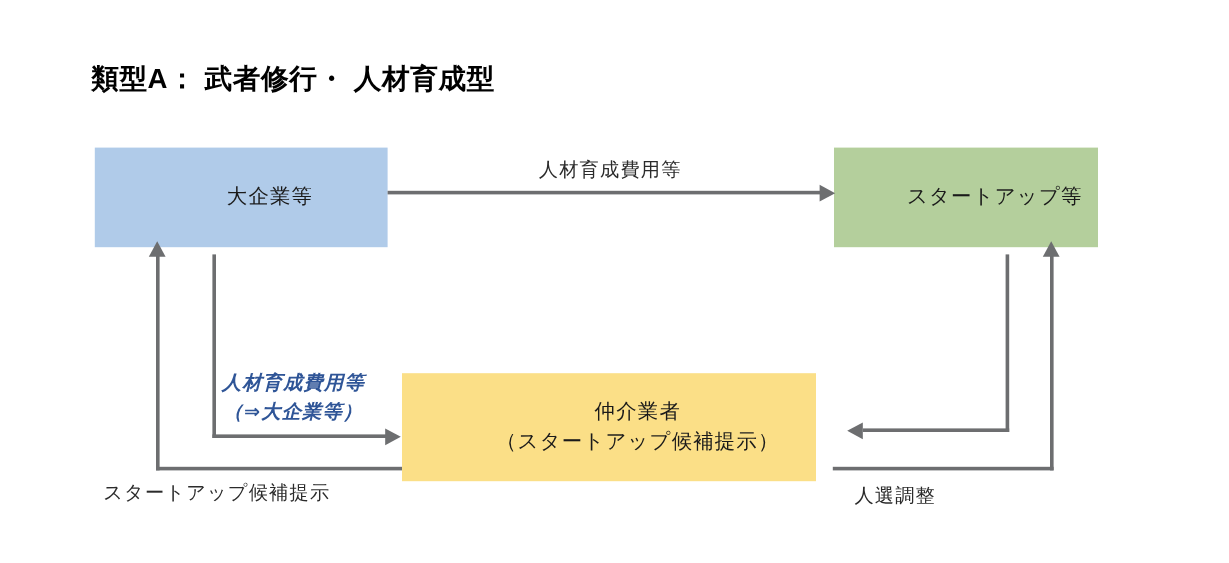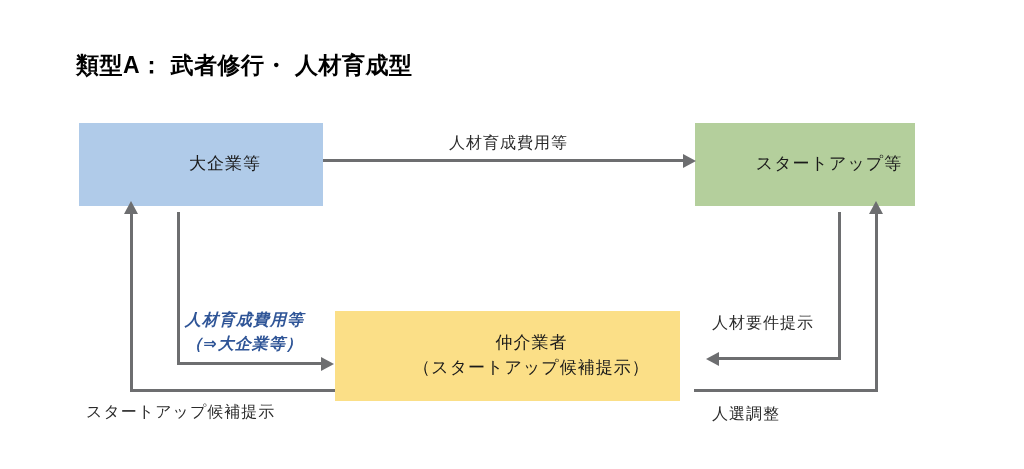--- a/index.html
+++ b/index.html
@@ -151,20 +151,19 @@
   <div class="conn conn-h" style="left:130px; top:389px; width:205px;"></div>
   <div class="conn conn-v" style="left:130px; top:213px; height:179px;"></div>
   <div class="arrowhead arrow-up" style="left:124px; top:201px;"></div>
   <div class="edge-label" id="label-candidate">
     <span>スタートアップ候補提示</span><br>
   </div>
 
   <div class="conn conn-v" style="left:838px; top:212px; height:148px;"></div>
   <div class="conn conn-h" style="left:719px; top:357px; width:122px;"></div>
   <div class="arrowhead arrow-left" style="left:706px; top:352px;"></div>
-  <div class="edge-label" id="label-requirement">人材要件提示</div>
 
   <div class="conn conn-h" style="left:694px; top:389px; width:184px;"></div>
   <div class="conn conn-v" style="left:875px; top:213px; height:179px;"></div>
   <div class="arrowhead arrow-up" style="left:869px; top:201px;"></div>
   <div class="edge-label" id="label-selection">人選調整</div>
 
 </div>
 
 </body></html>

